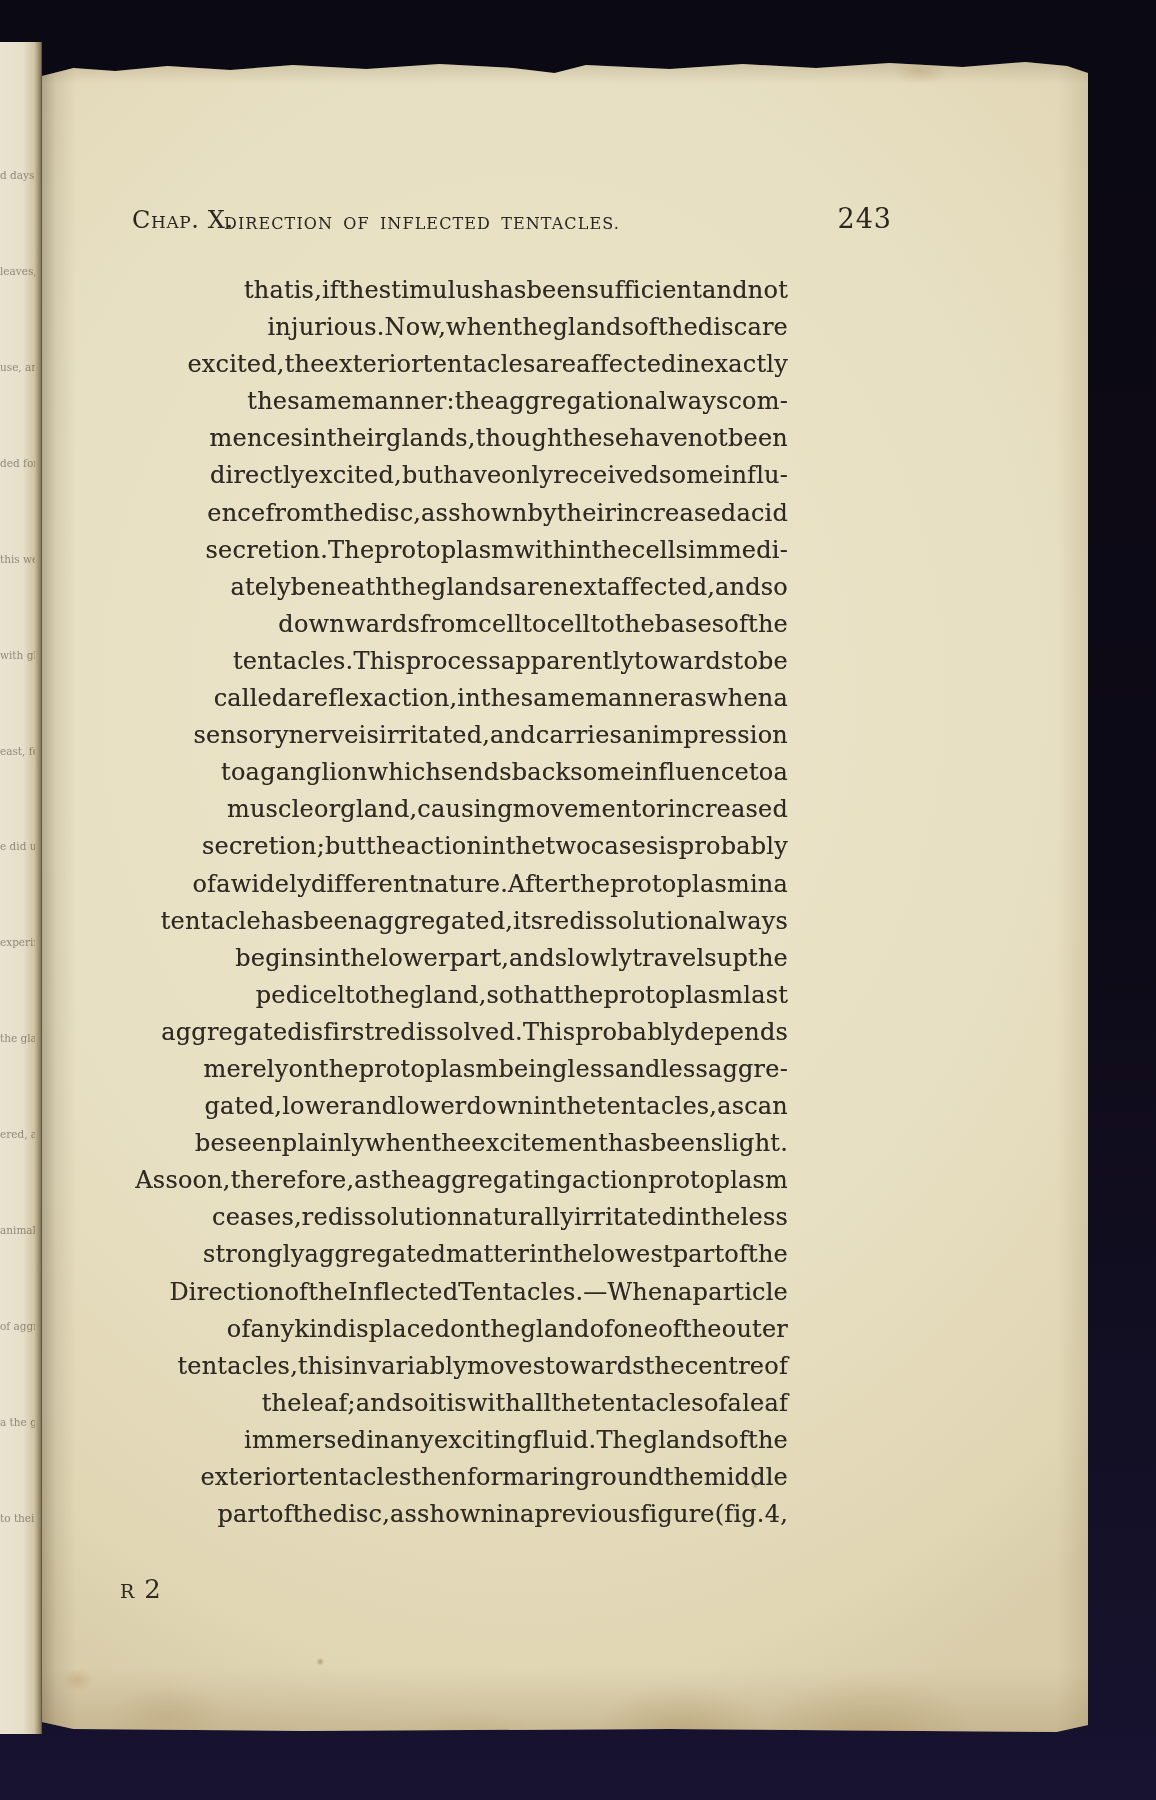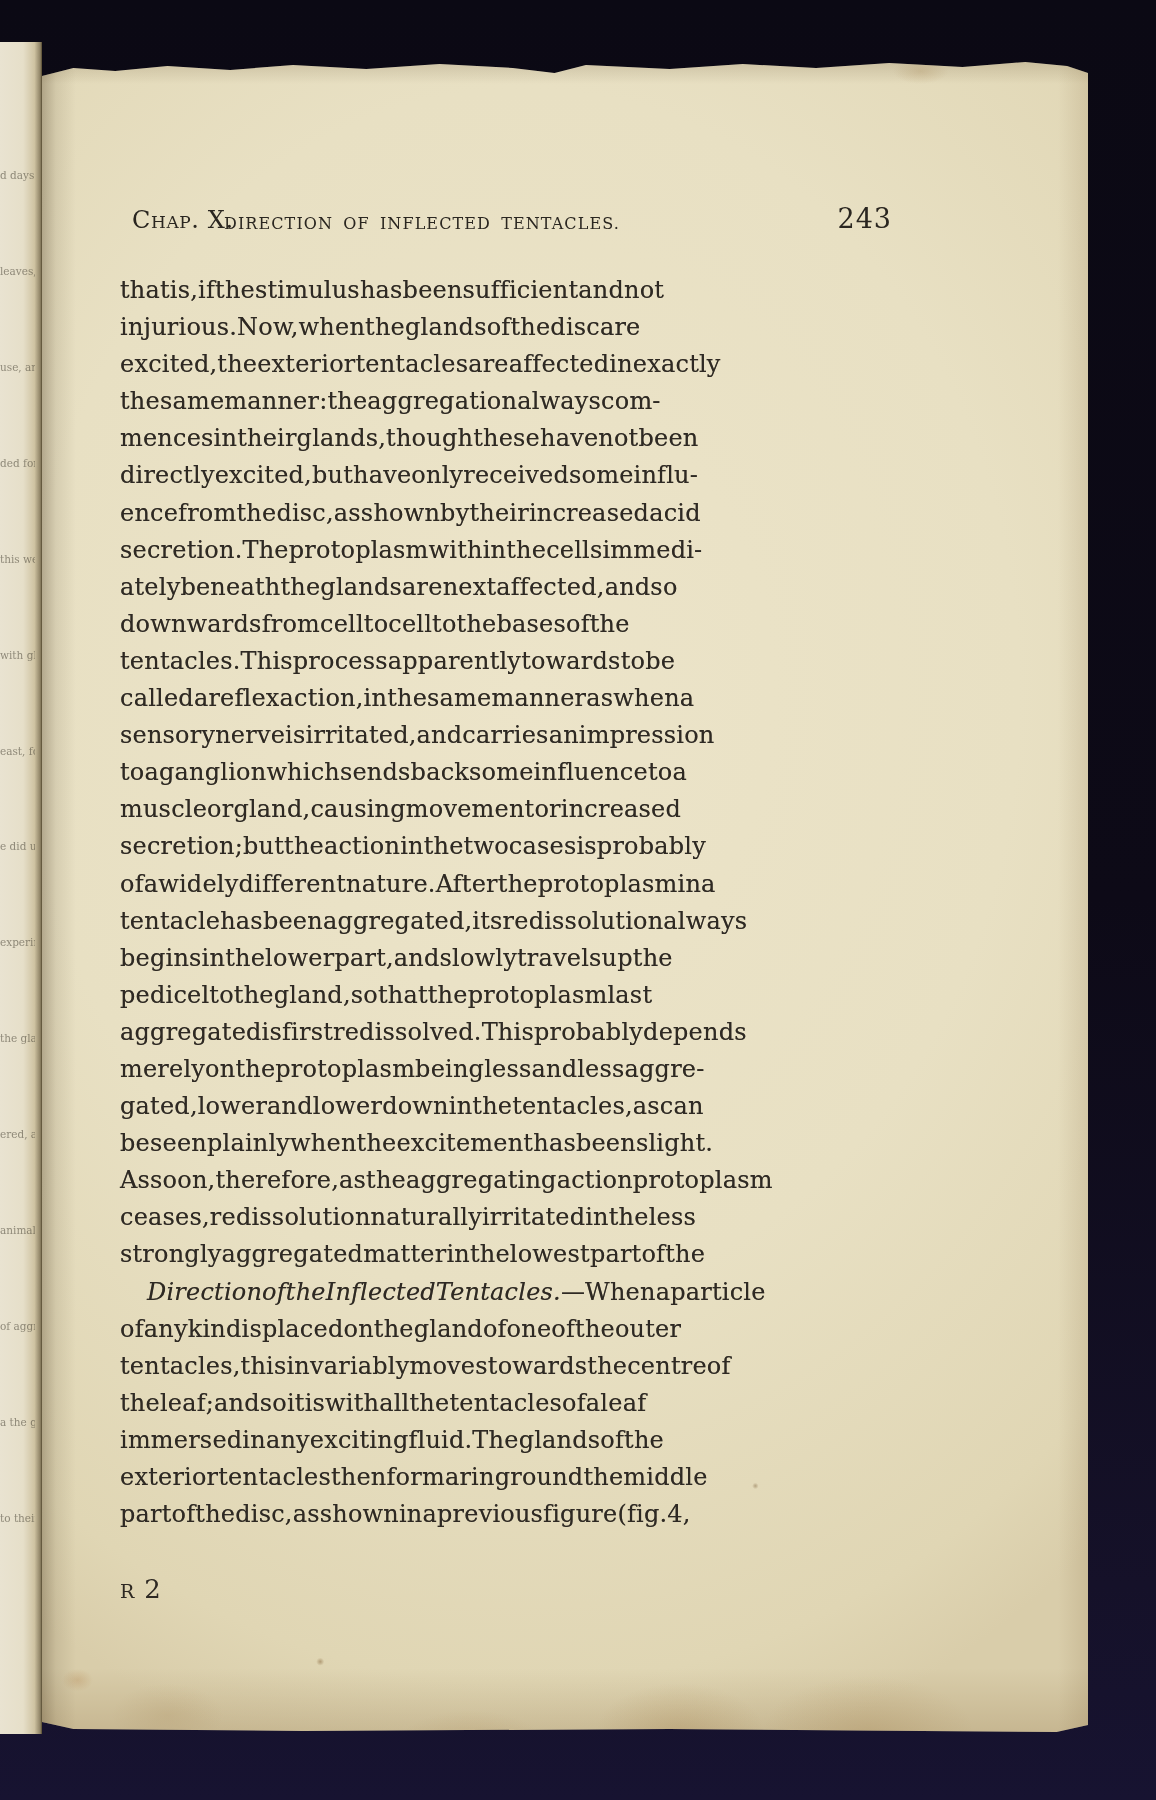--- a/index.html
+++ b/index.html
@@ -65,27 +65,28 @@
     position:absolute;right:0;bottom:0;font-size:27px;letter-spacing:1px;
   }
 
   
   #bodytext{
     position:absolute;left:78px;top:214px;width:668px;z-index:3;
     color:var(--ink,#2e2923);
     text-shadow:0 0 .6px rgba(46,41,34,.55);
   }
   .line{
-    display:flex;justify-content:flex-start;
+    display:flex;justify-content:flex-end;
     height:37.1px;line-height:37.1px;font-size:24px;white-space:nowrap;
     letter-spacing:.2px;
+    margin-left:12px;
   }
   .line.noj{display:block;}
   .line.ind{padding-left:27px;}
-  .it{font-style:italic;}
+  .it{}
   .tok{display:inline-block;}
 
   
   #sig{
     position:absolute;left:78px;top:1512px;width:668px;z-index:3;
     text-align:left;padding-right:6px;box-sizing:border-box;
     color:var(--ink,#2e2923);height:38px;line-height:38px;
   }
   #sigR{font-size:19px;letter-spacing:1px;}
   #sig2{font-size:26px;margin-left:9px;}

